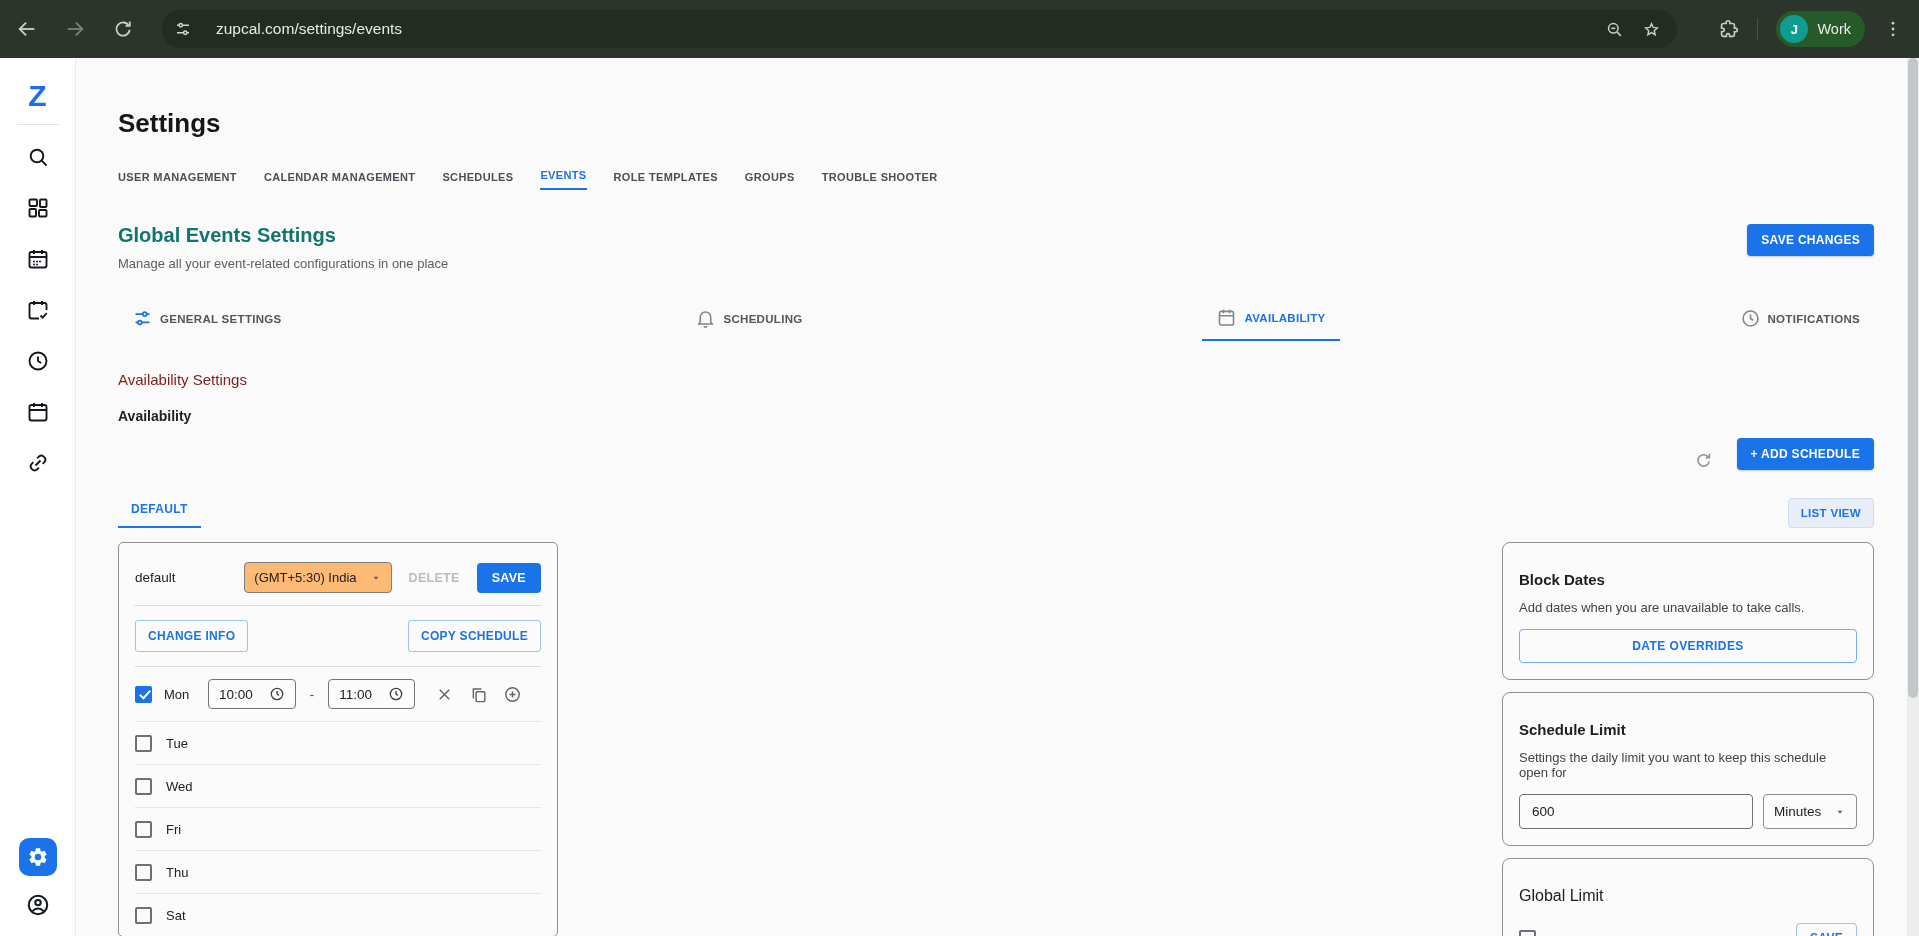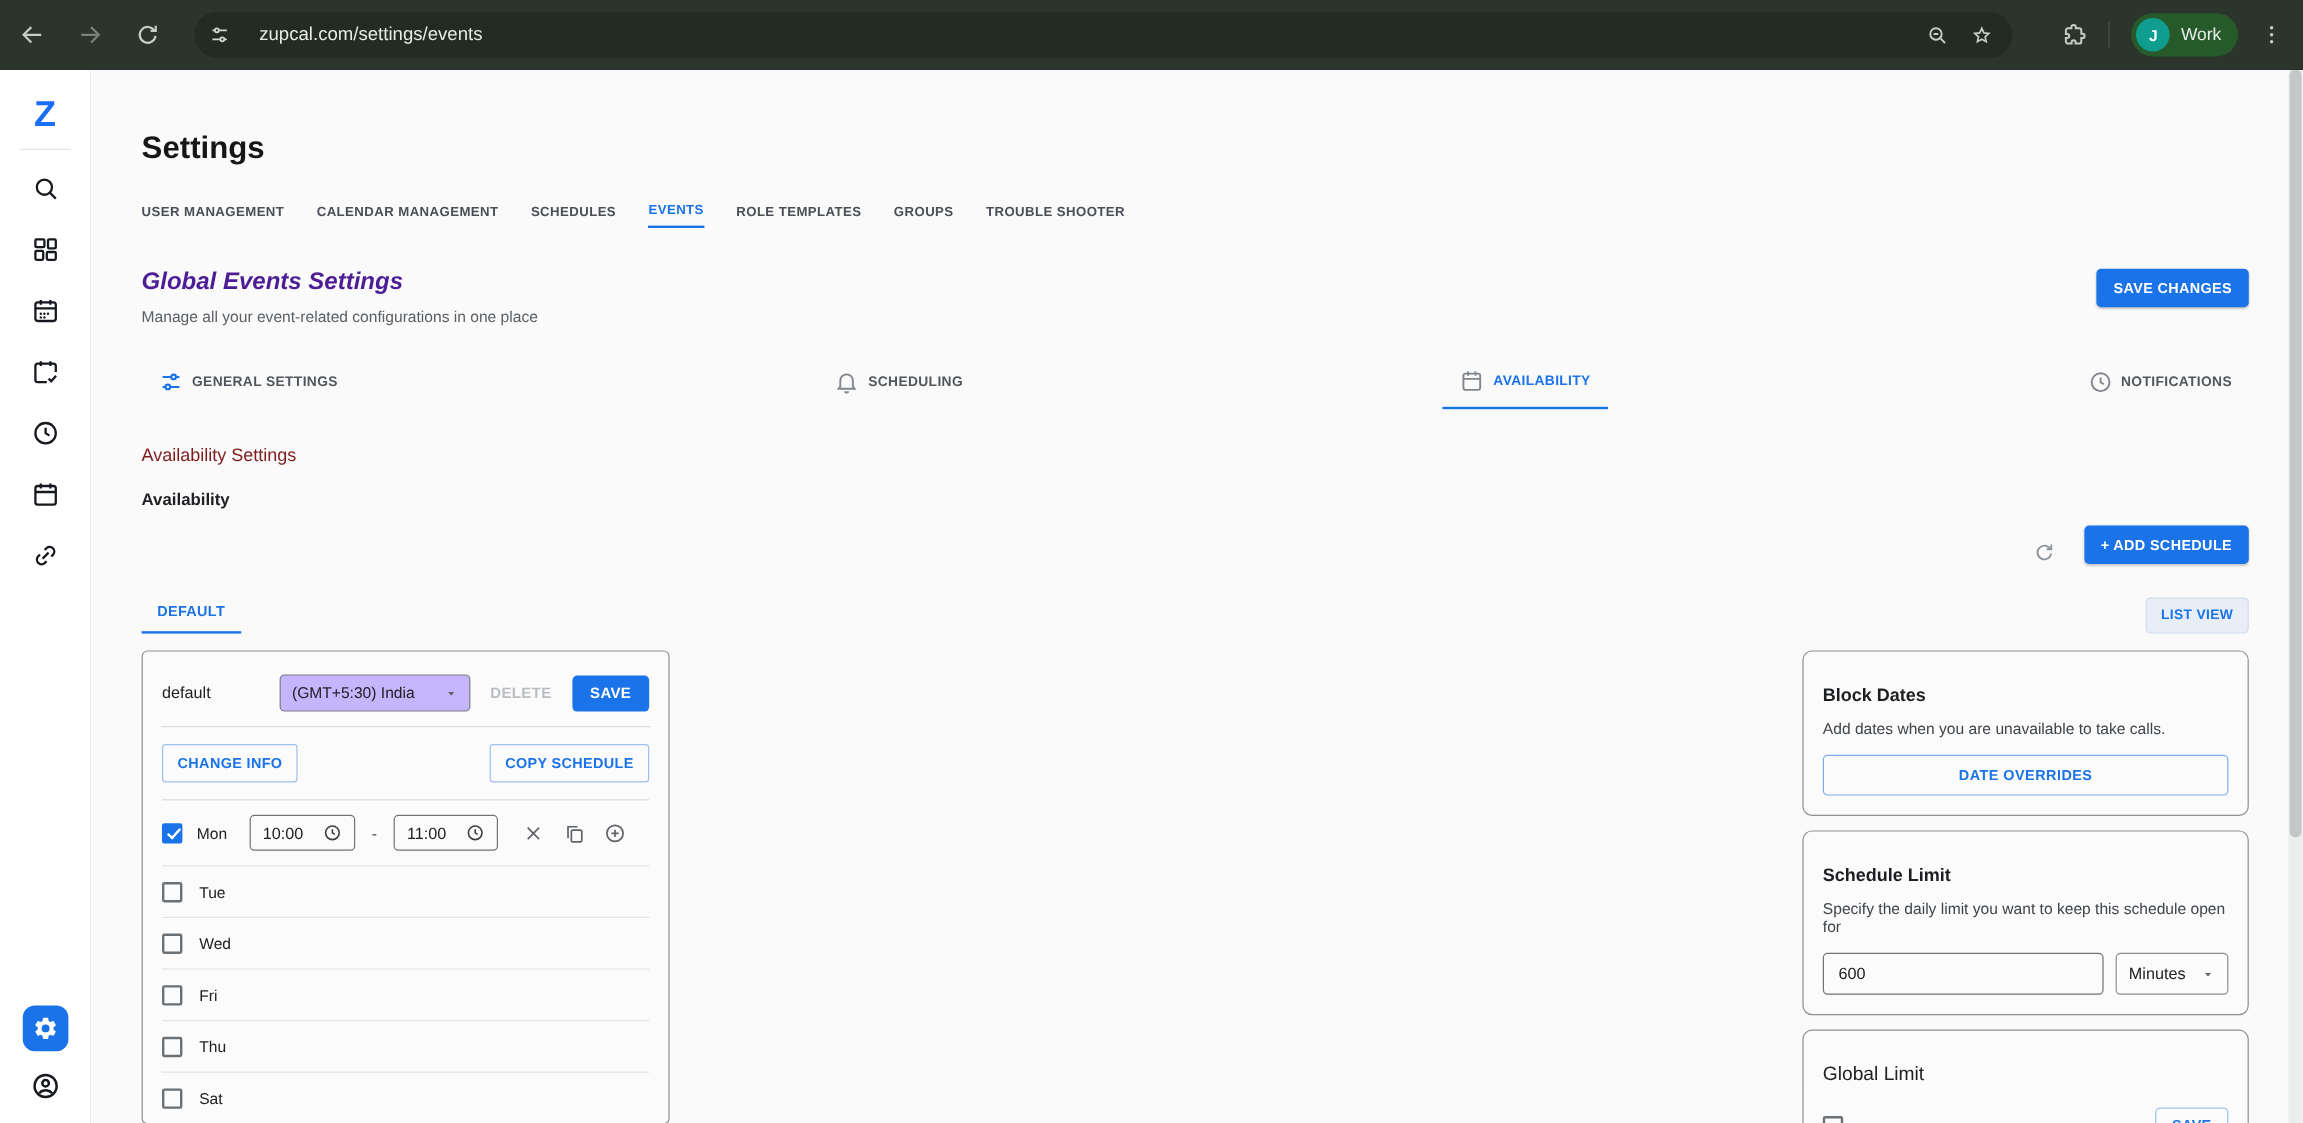--- a/index.html
+++ b/index.html
@@ -38,21 +38,21 @@
   
   .main { position:fixed; left:76px; top:68px; width:1843px; height:925px; background:#fafafa;
           padding:40px 45px 0 42px; overflow:hidden; }
   .page-title { font-size:26px; font-weight:bold; color:#161616; }
 
   .nav-tabs { display:flex; gap:27px; margin-top:30px; align-items:flex-end; }
   .nav-tab { font-size:11px; font-weight:bold; letter-spacing:.35px; color:#4a4f55; padding-bottom:7px; cursor:pointer; white-space:nowrap; }
   .nav-tab.active { color:#1a73e8; border-bottom:2px solid #1a73e8; }
 
   .section-header { display:flex; justify-content:space-between; align-items:flex-start; margin-top:34px; }
-  .gs-title { font-size:20px; font-weight:bold; color:#4c1d95;font-style:italic; }
+  .gs-title { font-size:20px; font-weight:bold; color:#0f766e; }
   .gs-sub { font-size:13px; color:#5a5f64; margin-top:9px; }
   .btn-primary { background:#1a73e8; color:#fff; border:none; border-radius:4px; font-family:inherit;
                  font-size:12px; font-weight:bold; letter-spacing:.3px; padding:9px 14px; cursor:pointer;
                  box-shadow:0 1px 2px rgba(0,0,0,.2); }
 
   .cat-tabs { display:flex; justify-content:space-between; margin-top:36px; }
   .cat-tab { display:flex; align-items:center; gap:7px; padding:0 14px 11px; cursor:pointer;justify-content:center; }
   .cat-tab .cicon { width:21px; height:21px; color:#80868b; }
   .cat-tab .clabel { font-size:11.5px; font-weight:bold; letter-spacing:.3px; color:#51565c; }
   .cat-tab.first .cicon { color:#1a73e8; }
@@ -69,22 +69,22 @@
   .sched-tab { font-size:12px; font-weight:bold; letter-spacing:.3px; color:#1a73e8; padding:0 13px 10px; border-bottom:2px solid #1a73e8; cursor:pointer; }
   .btn-listview { background:#e8eef8; border:1px solid #d2dbe8; border-radius:4px; color:#1a73e8; font-family:inherit;
                   font-size:11.5px; font-weight:bold; letter-spacing:.3px; padding:8px 12px; cursor:pointer; }
 
   .content-row { display:flex; justify-content:space-between; align-items:flex-start; margin-top:14px; }
 
   
   .sched-card { width:440px; border:1px solid #8f8f8f; border-radius:5px; padding:13px 16px 0; background:#fbfbfb; }
   .sched-head { display:flex; align-items:center; gap:13px; padding:6px 0 12px; }
   .sched-name { font-size:13.5px; color:#202124; flex:1 1 auto; }
-  .tz-select { border:1px solid #7a7f84; border-radius:4px; padding:7px 9px; display:flex; align-items:center; gap:24px;
-               font-size:13px; color:#202124; cursor:pointer; background:#c4b5fd; }
+  .tz-select { border:1px solid #7a7f84; border-radius:4px; padding:7px 9px; display:flex; align-items:center; gap:13px;
+               font-size:13px; color:#202124; cursor:pointer; background:#fdba74; }
   .caret { width:12px; height:12px; color:#5f6368; }
   .btn-disabled { background:transparent; border:none; color:#b9bdc2; font-family:inherit; font-size:12.5px; font-weight:bold; letter-spacing:.3px; padding:6px 4px; }
   .btn-save-sm { background:#1a73e8; color:#fff; border:none; border-radius:4px; font-family:inherit; font-size:12.5px; font-weight:bold; letter-spacing:.3px; padding:8px 15px; cursor:pointer; }
   .card-divider { height:1px; background:#dcdcdc; margin:0 -1px; }
   .sched-btn-row { display:flex; justify-content:space-between; padding:14px 0; }
   .btn-outline { background:transparent; border:1px solid #9ec0ef; border-radius:3px; color:#1a73e8; font-family:inherit;
                  font-size:12px; font-weight:bold; letter-spacing:.3px; padding:8px 12px; cursor:pointer; }
 
   .day-row { display:flex; align-items:center; gap:14px; padding:12px 0; border-top:1px solid #e4e4e4; min-height:43px; }
   .day-row.first { gap:12px; }
@@ -383,21 +383,21 @@
 
     <div class="right-col">
       <div class="r-card">
         <div class="r-title">Block Dates</div>
         <div class="r-desc">Add dates when you are unavailable to take calls.</div>
         <button class="btn-wide">DATE OVERRIDES</button>
       </div>
 
       <div class="r-card">
         <div class="r-title">Schedule Limit</div>
-        <div class="r-desc">Specify the daily limit you want to keep this schedule open for</div>
+        <div class="r-desc">Settings the daily limit you want to keep this schedule open for</div>
         <div class="limit-row">
           <input class="limit-input" value="600" style="">
           <div class="unit-select">
             <span>Minutes</span>
             <svg class="caret" viewBox="0 0 24 24" fill="currentColor">
                 <path d="M7 9.5l5 6 5-6z"></path>
               </svg>
           </div>
         </div>
       </div>

